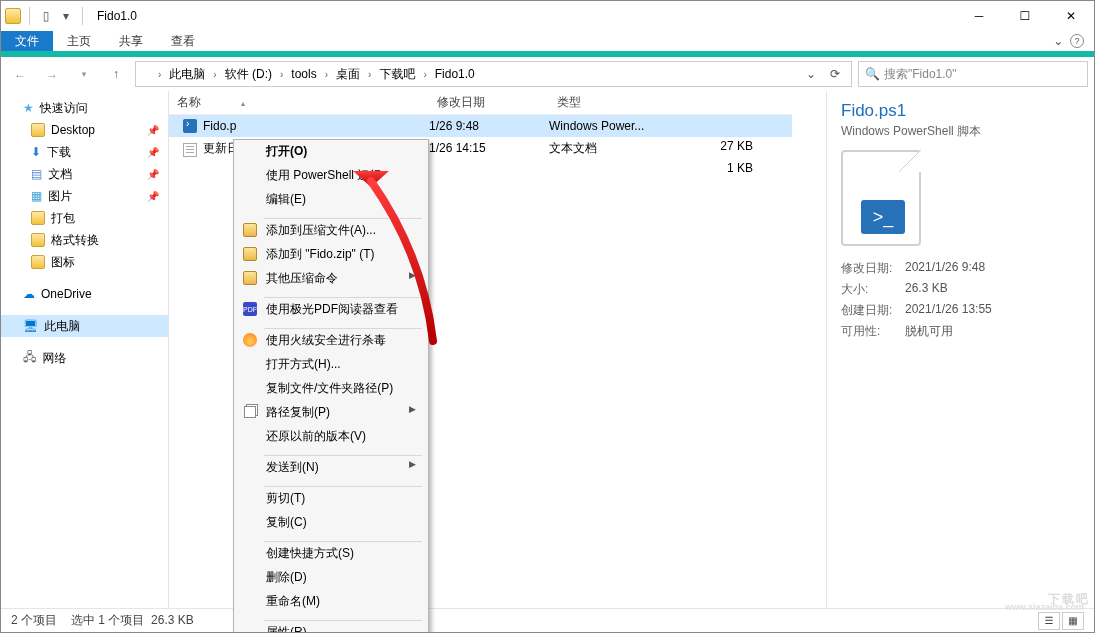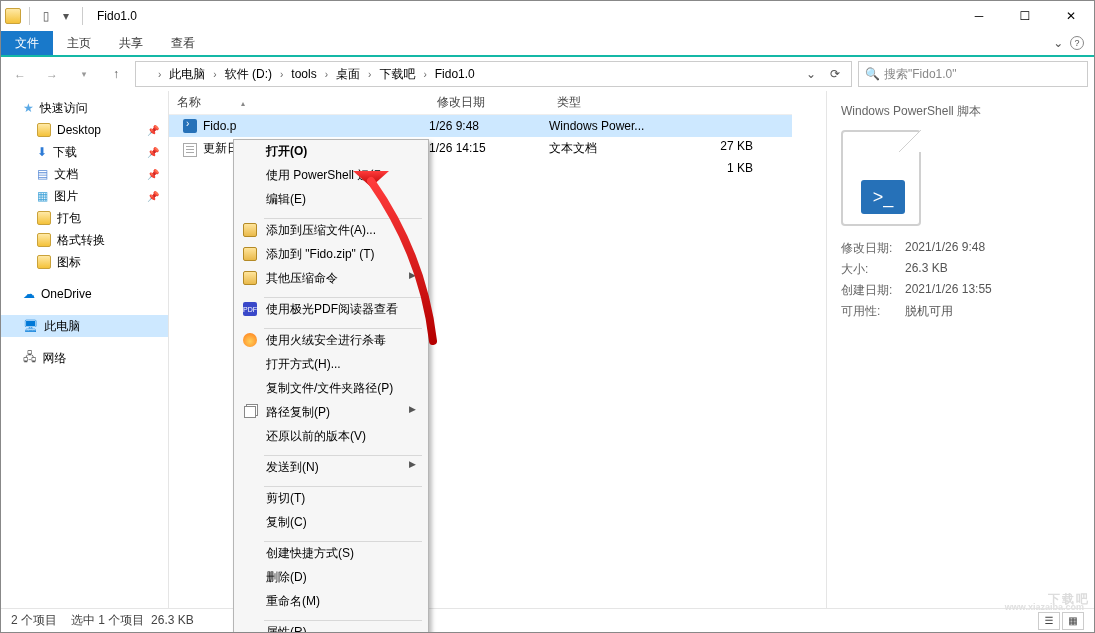--- a/index.html
+++ b/index.html
@@ -8,21 +8,21 @@
 
 .titlebar { height: 30px; display: flex; align-items: center; background: #fff; }
 .titlebar .qat { display: flex; align-items: center; padding: 0 4px; gap: 4px; }
 .titlebar .folder-ico { width: 16px; height: 16px; background: linear-gradient(#ffe9a6,#f4c23a); border:1px solid #caa23a; border-radius:2px; }
 .titlebar .sep { width:1px; height:18px; background:#ccc; margin:0 4px; }
 .titlebar .title { margin-left: 6px; }
 .winbtns { margin-left: auto; display: flex; }
 .winbtns div { width: 46px; height: 30px; display: flex; align-items: center; justify-content: center; }
 
 
-.ribbon { height: 26px; display: flex; align-items: stretch; border-bottom: 2px solid #14b8a6; }
+.ribbon { height: 26px; display: flex; align-items: stretch; border-bottom: 6px solid #14b8a6; }
 .ribbon .file { background: #1979ca; color: #fff; padding: 0 14px; display: flex; align-items: center; }
 .ribbon .tab { padding: 0 14px; display: flex; align-items: center; color: #333; }
 .ribbon .expand { margin-left:auto; padding:0 10px; display:flex; align-items:center; color:#555; }
 
 
 .addrrow { height: 34px; display: flex; align-items:center; padding:4px 6px; gap:6px; }
 .navbtn { width:26px; height:26px; display:flex; align-items:center; justify-content:center; color:#999; border-radius:2px; }
 .navbtn.enabled { color:#555; }
 .addrbox { flex:1; height:26px; border:1px solid #ccc; display:flex; align-items:center; padding:0 4px; gap:2px; }
 .addrbox .crumb { padding:0 4px; height:100%; display:flex; align-items:center; }
@@ -30,21 +30,21 @@
 .addrcontrols { display:flex; }
 .addrcontrols div { width:24px; height:24px; display:flex; align-items:center; justify-content:center; color:#555; }
 .searchbox { width:230px; height:26px; border:1px solid #ccc; display:flex; align-items:center; padding:0 6px; color:#888; }
 .searchbox .sicon { margin-right:4px; }
 
 
 .main { flex:1; display:flex; min-height:0; }
 .nav { width:168px; border-right:1px solid #e5e5e5; padding:6px 0; overflow:auto; }
 .nav .grp { margin-bottom:10px; }
 .nav .item { display:flex; align-items:center; height:22px; padding-left:22px; gap:6px; }
-.nav .item.sub { padding-left:36px; }
+.nav .item.sub { padding-left:20px;margin-left:10px; }
 .nav .item.active { background:#cde8ff; }
 .nav .star { color:#5aa9e6; }
 .nav .fld { width:14px;height:14px;background:linear-gradient(#ffe9a6,#f4c23a);border:1px solid #caa23a;border-radius:2px;display:inline-block; }
 .nav .pin { color:#6b6b6b; font-size:10px; margin-left:auto; margin-right:8px; }
 .nav .cloud { color:#0078d7; }
 .nav .pc { color:#0078d7; }
 .nav .net { color:#555; }
 
 .content { flex:1; display:flex; min-height:0;gap:34px; }
 .filelist { flex:1; display:flex; flex-direction:column; position:relative; }
@@ -236,20 +236,21 @@
               <span>更新日</span>
             </div>
           <div class="c-date">1/26 14:15</div>
           <div class="c-type">文本文档</div>
           <div class="c-size">1 KB</div>
         </div>
       </div>
     </div>
 
     <div class="details">
+      <div class="fname">Fido.ps1</div>
       <div class="ftype">Windows PowerShell 脚本</div>
       <div class="bigico">
           <div class="badge">&gt;_</div>
         </div>
       <div class="meta">
         <div class="k">修改日期:</div>
           <div>2021/1/26 9:48</div>
         <div class="k">大小:</div>
           <div>26.3 KB</div>
         <div class="k">创建日期:</div>

